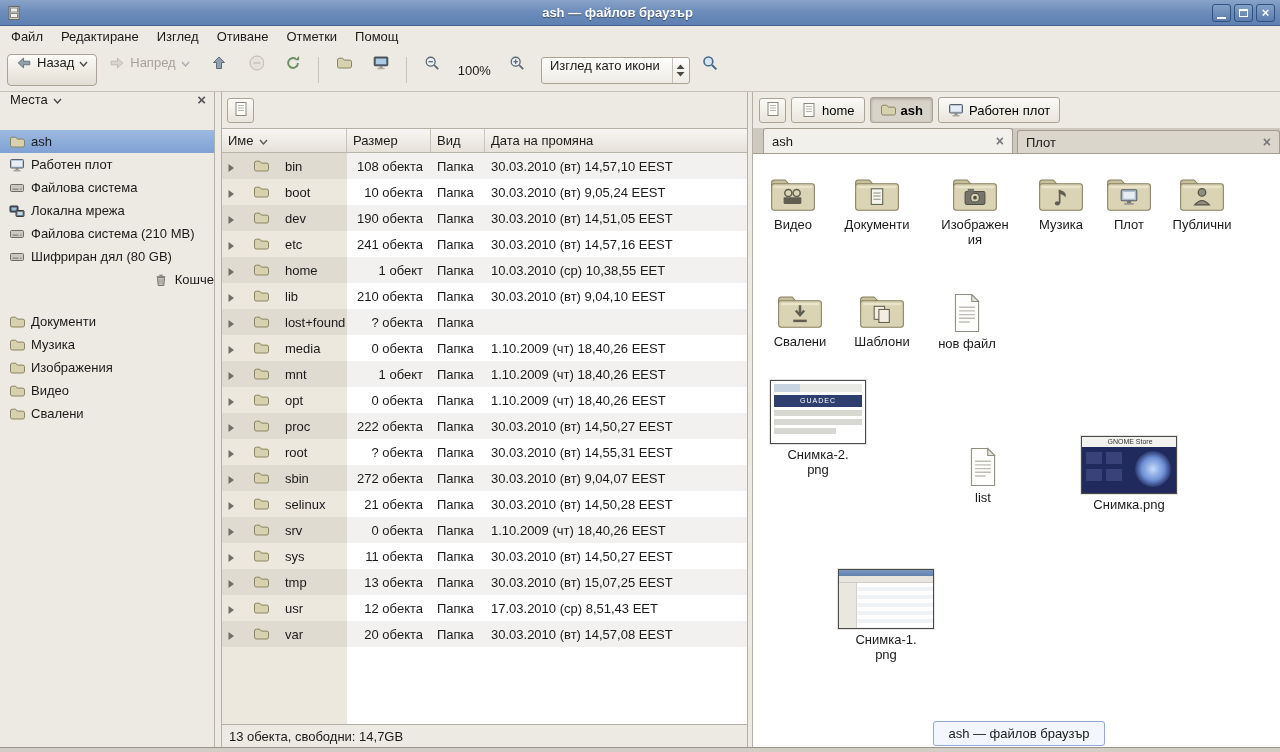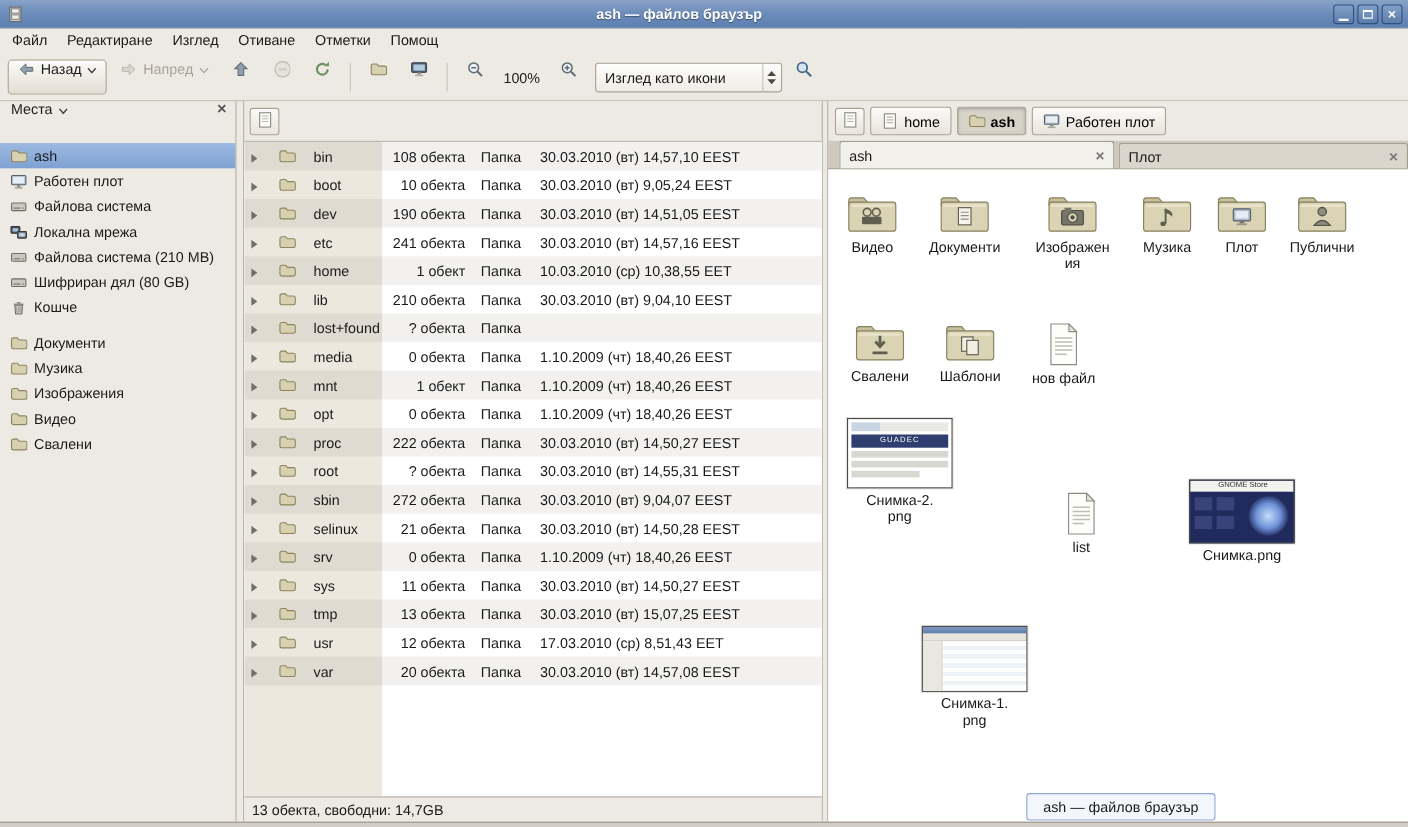--- a/index.html
+++ b/index.html
@@ -27,34 +27,34 @@
   .menu-item { padding:3px 9px; }
   
   .toolbar { height:43px; display:flex; align-items:center; padding:0 7px; gap:3px;
     border-bottom:1px solid #C6C1B6; background:#EDEAE3; }
   .tbtn { height:32px; display:flex; gap:5px; padding:0 8px; border-radius:4px;
     border:1px solid transparent; }
   .tbtn.raised { border-color:#ABA495; background:linear-gradient(#FCFBF9,#EDE9E1 60%,#E2DDD3); }
   .dislbl { color:#A8A399; }
   .tsep { width:1px; height:26px; background:#C9C4B9; margin:0 5px; }
   .zoomlvl { padding:0 6px; }
-  .combo { height:27px; width:170px; border:1px solid #A9A295; border-radius:3px;
-    background:linear-gradient(#FDFDFC,#EFECE6); display:flex; align-items:center; margin-left:4px; }
+  .combo { height:27px; width:149px; border:1px solid #A9A295; border-radius:3px;
+    background:linear-gradient(#FDFDFC,#EFECE6); display:flex; align-items:flex-start; margin-left:4px; }
   .combo-label { flex:1; padding:0 8px; white-space:nowrap; }
   .combo-spin { width:17px; align-self:stretch; border-left:1px solid #C6C0B4;
     display:flex; align-items:center; justify-content:center; }
   
   .main { position:absolute; top:92px; left:0; right:0; bottom:5px; display:flex; }
   .sidebar { width:215px; border-right:1px solid #B5B0A6; display:flex; flex-direction:column; }
   .side-header { height:36px; display:flex; align-items:flex-start; gap:5px; padding:0 8px 0 10px; }
   .side-close { margin-left:auto; color:#555; font-size:15px; font-weight:bold; line-height:1; }
   .side-list { padding-top:2px; }
   .side-item { height:23px; display:flex; align-items:center; gap:6px; padding-left:9px; white-space:nowrap; overflow:hidden; }
   .side-item.selected { background:linear-gradient(#9CB9E0,#7FA1D3); }
-  .side-item.group-end { margin-bottom:9px; }
+  .side-item.group-end { margin-bottom:19px;justify-content:flex-end; }
   .icon16 { width:16px; height:16px; display:inline-flex; align-items:center; justify-content:center; flex:none; }
   .splitter { width:6px; } .splitter2 { width:4px; }
   
   .midpane { width:527px; border-left:1px solid #B5B0A6; border-right:1px solid #B5B0A6;
     display:flex; flex-direction:column; background:#EDEAE3; }
   .pane-top { height:36px; display:flex; align-items:center; gap:5px; padding:0 5px; }
   .locbtn { width:27px; height:25px; border:1px solid #ABA495; border-radius:3px;
     background:linear-gradient(#FBFAF8,#E9E5DC); display:flex; align-items:center; justify-content:center; }
   .listwrap { flex:1; display:flex; flex-direction:column; background:#fff;
     border-top:1px solid #B5B0A6; overflow:hidden; }
@@ -388,20 +388,37 @@
   <div class="midpane">
     <div class="pane-top">
       <div class="locbtn">
         <span><svg width="14" height="16">
               <rect x="2" y="1.5" width="10" height="13" fill="#FDFDFA" stroke="#8A8A80"></rect>
               <path d="M4 4.5h6M4 7h6M4 9.5h6" stroke="#B9B6AA"></path>
             </svg></span>
       </div>
     </div>
     <div class="listwrap">
+      <div class="cols" id="list-cols">
+          <div class="col c0">
+            <span>Име</span>
+            <span><svg width="9" height="6">
+                <path d="M1 1 L4.5 5 L8 1" stroke="#555" fill="none" stroke-width="1.3"></path>
+              </svg></span>
+          </div>
+          <div class="col c1">
+            <span>Размер</span>
+          </div>
+          <div class="col c2">
+            <span>Вид</span>
+          </div>
+          <div class="col c3">
+            <span>Дата на промяна</span>
+          </div>
+        </div>
       <div class="rows" id="list-rows">
           <div class="row">
     <div class="cell c-name">
       <span class="expander">
                 <svg width="10" height="12" viewBox="0 0 10 12">
                   <path d="M2.5 2 L8 6 L2.5 10 z" fill="#6F6F67"></path>
                 </svg>
               </span>
       <span class="icon16 row-folder-icon">
                 <svg width="16" height="16" viewBox="0 0 16 16">

